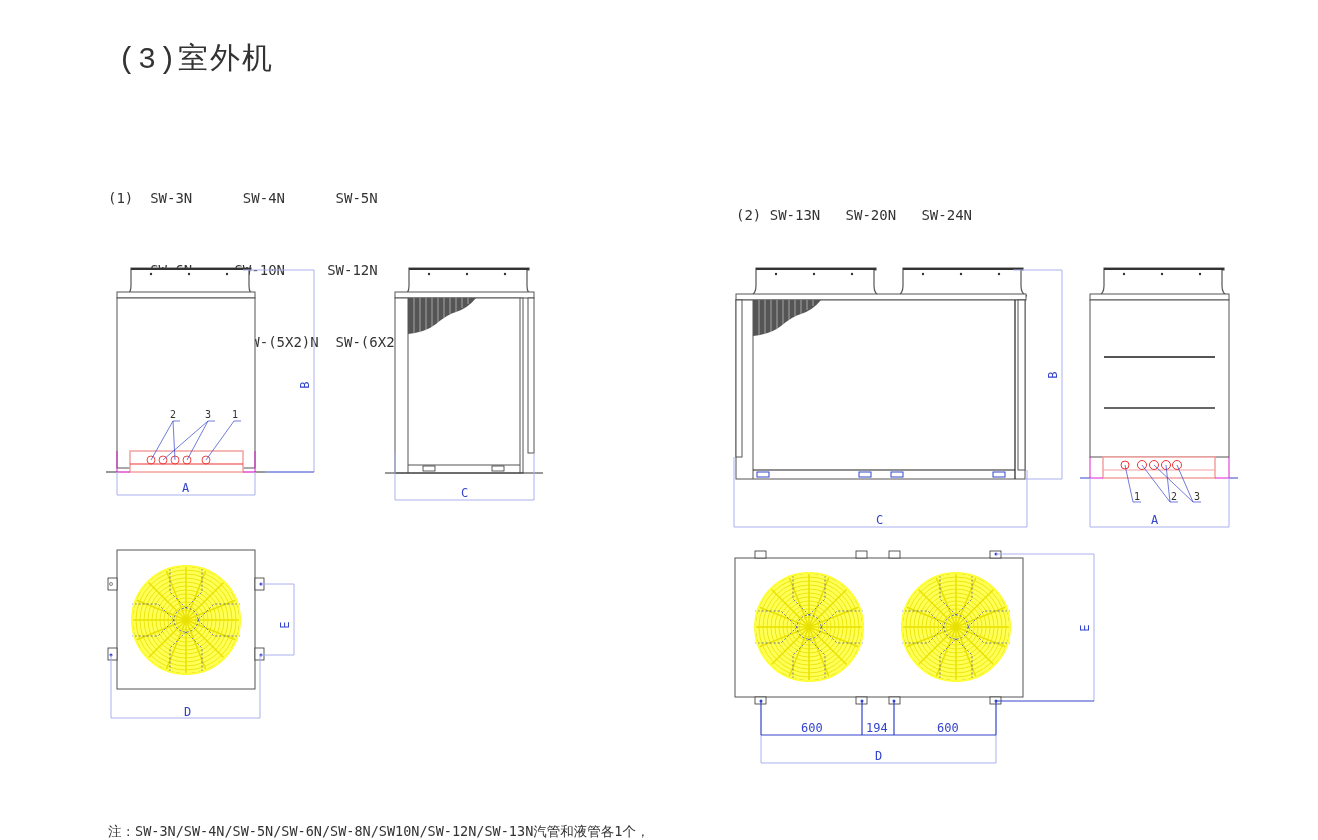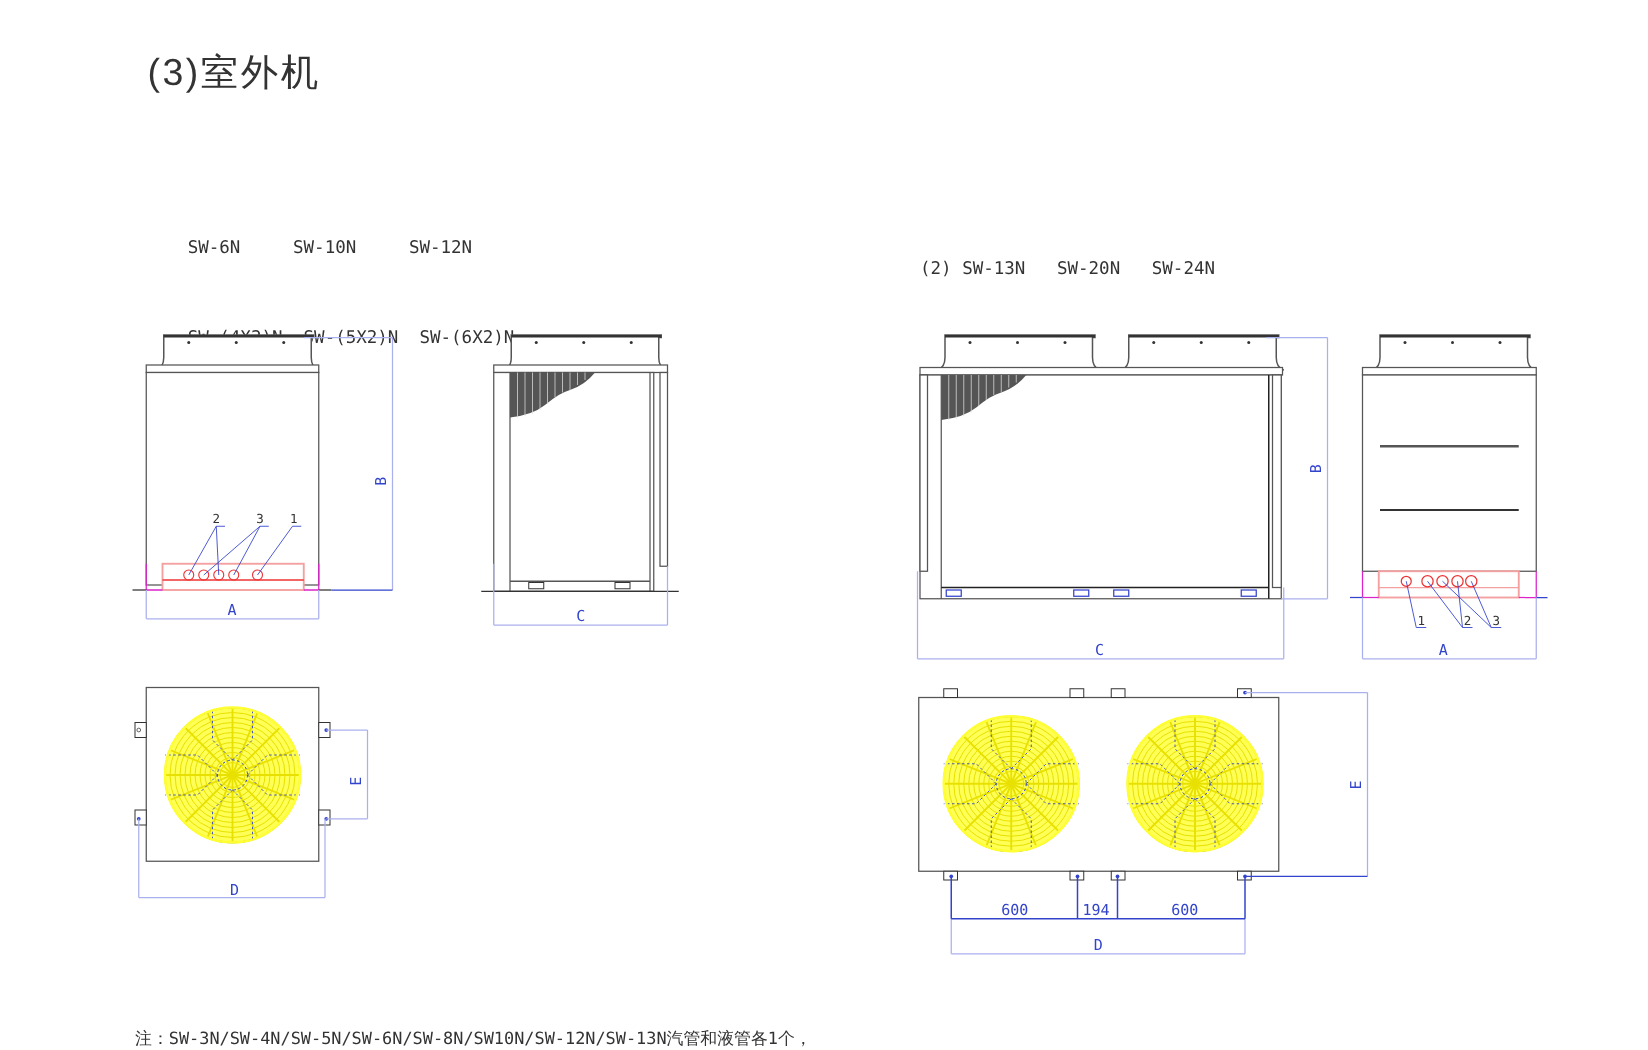--- a/index.html
+++ b/index.html
@@ -1,31 +1,32 @@
 <!DOCTYPE html>
 <html><head>
 <meta charset="utf-8">
 <style>
   html,body{margin:0;padding:0;background:#ffffff;}
   body{width:1318px;height:840px;position:relative;overflow:hidden;font-family:"DejaVu Sans Mono","Liberation Mono",monospace;color:#222;}
   .abs{position:absolute;}
-  .title{left:118px;top:38px;font-size:30px;letter-spacing:2px;color:#333;font-family:Liberation Sans, sans-serif;font-weight:200;}
+  .title{left:118px;top:38px;font-size:30px;letter-spacing:2px;color:#333;font-family:Liberation Mono, monospace;font-weight:200;}
   .models{font-size:14px;color:#333;line-height:24px;white-space:pre;}
   .note{font-size:13.5px;color:#333;line-height:27px;white-space:pre;}
   svg.drawing{position:absolute;left:0;top:0;}
   .dimtxt{font-family:"DejaVu Sans Mono","Liberation Mono",monospace;fill:#3344cc;font-size:12px;}
   .numtxt{font-family:"DejaVu Sans Mono","Liberation Mono",monospace;fill:#3344cc;font-size:12px;}
   .lbl{font-family:"DejaVu Sans Mono","Liberation Mono",monospace;fill:#333;font-size:10px;}
 </style>
 </head>
 <body>
 
 <div class="abs title">(3)室外机</div>
 
 <div class="abs models" style="left:108px;top:138px;">
+  <div>(1)  SW-3N      SW-4N      SW-5N</div>
   <div>     SW-6N     SW-10N     SW-12N</div>
   <div>     SW-(4X2)N  SW-(5X2)N  SW-(6X2)N</div>
 </div>
 
 <div class="abs models" style="left:736px;top:155px;">
   <div>(2) SW-13N   SW-20N   SW-24N</div>
 </div>
 
 <svg class="drawing" width="1318" height="840" viewBox="0 0 1318 840">
   <defs>

